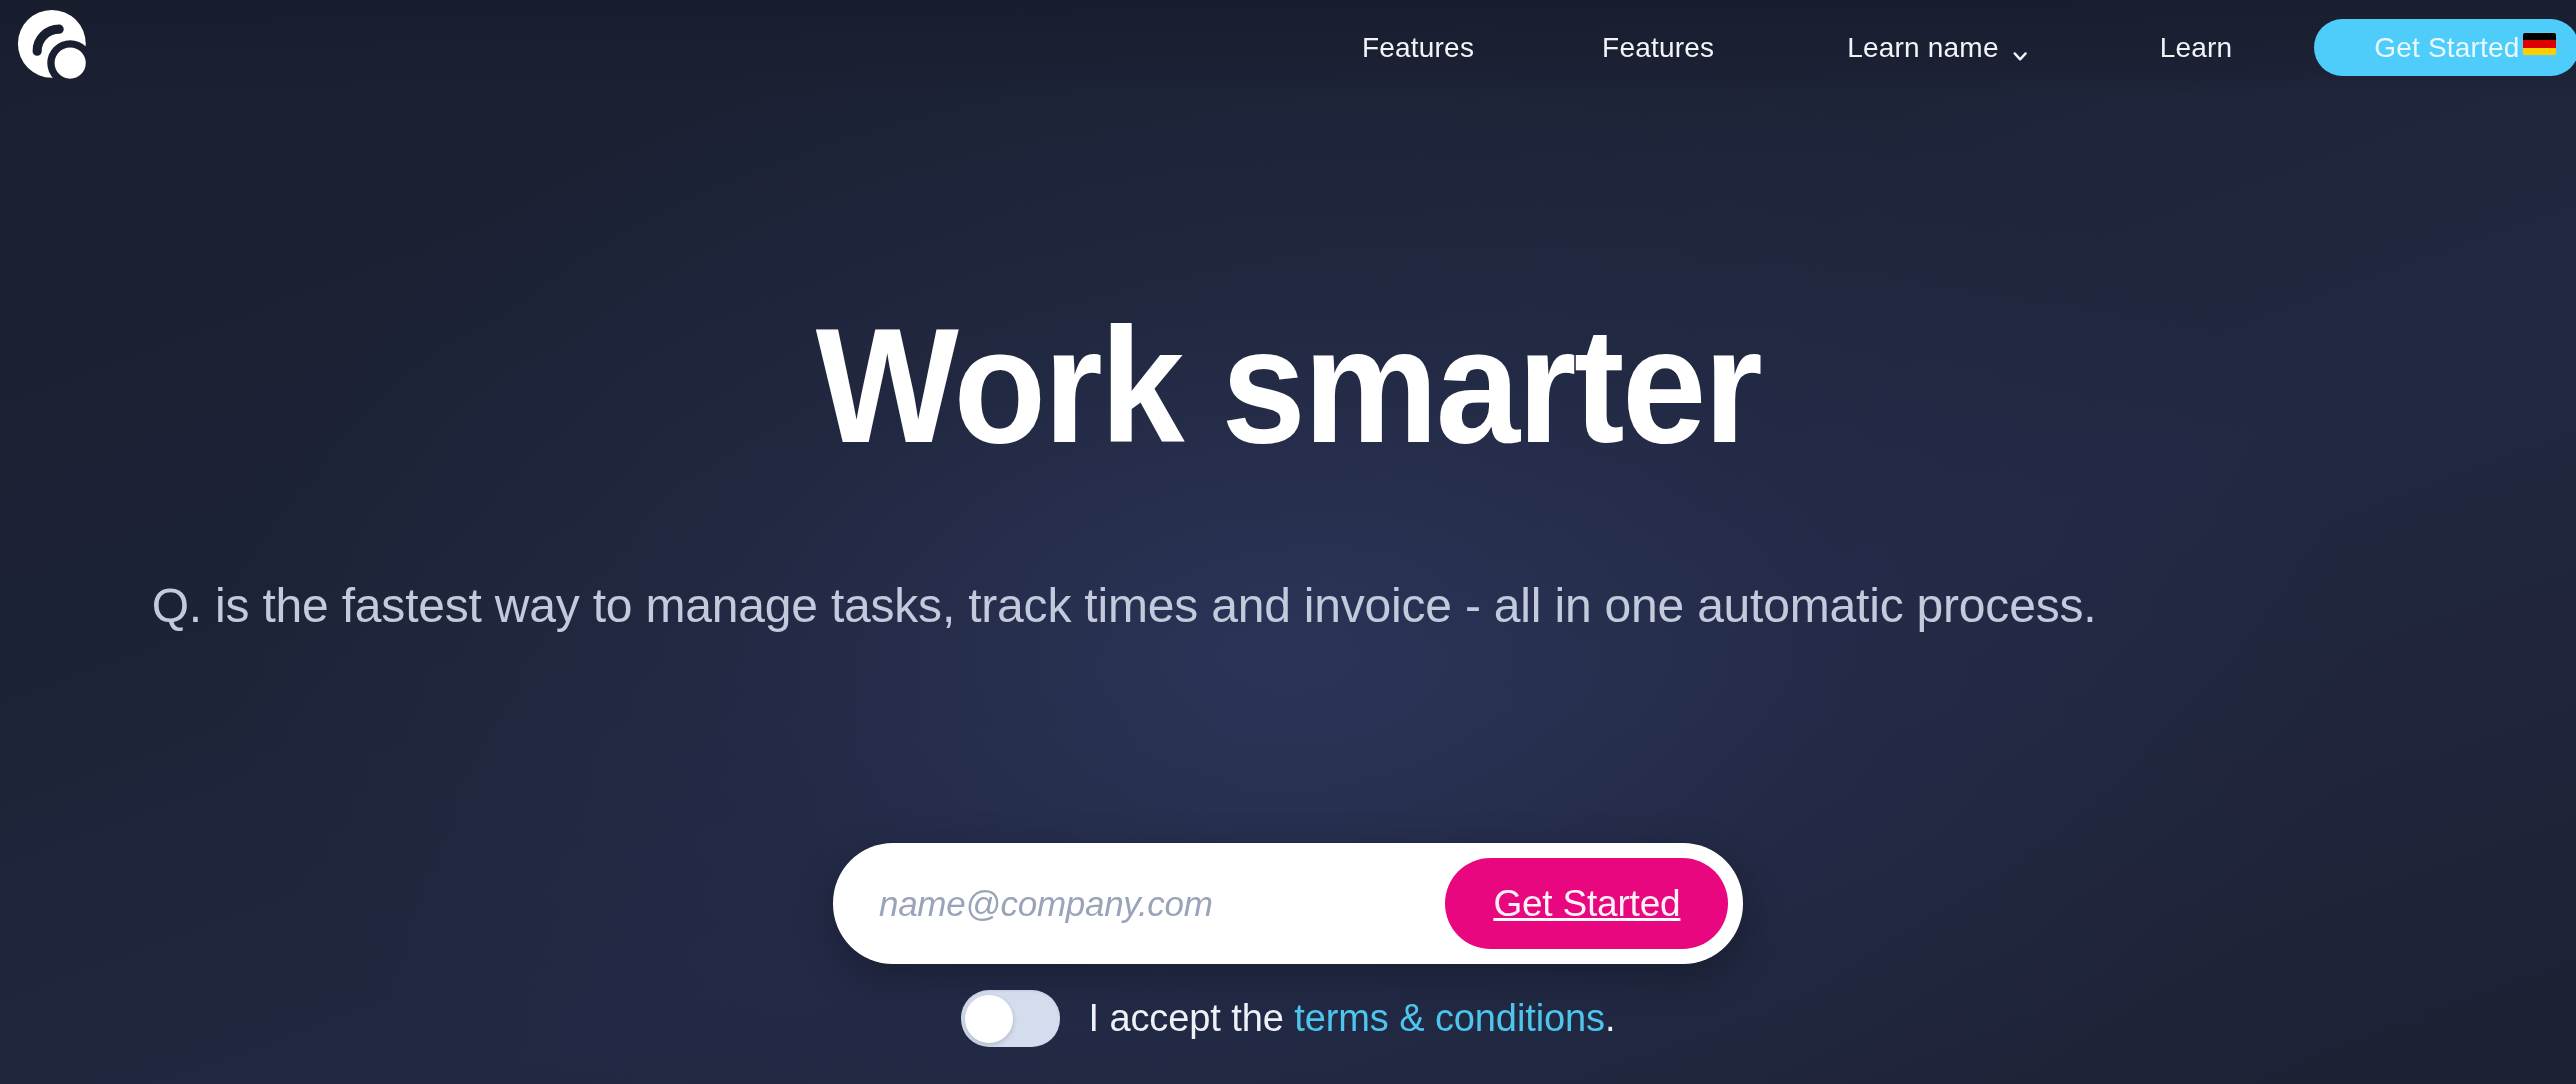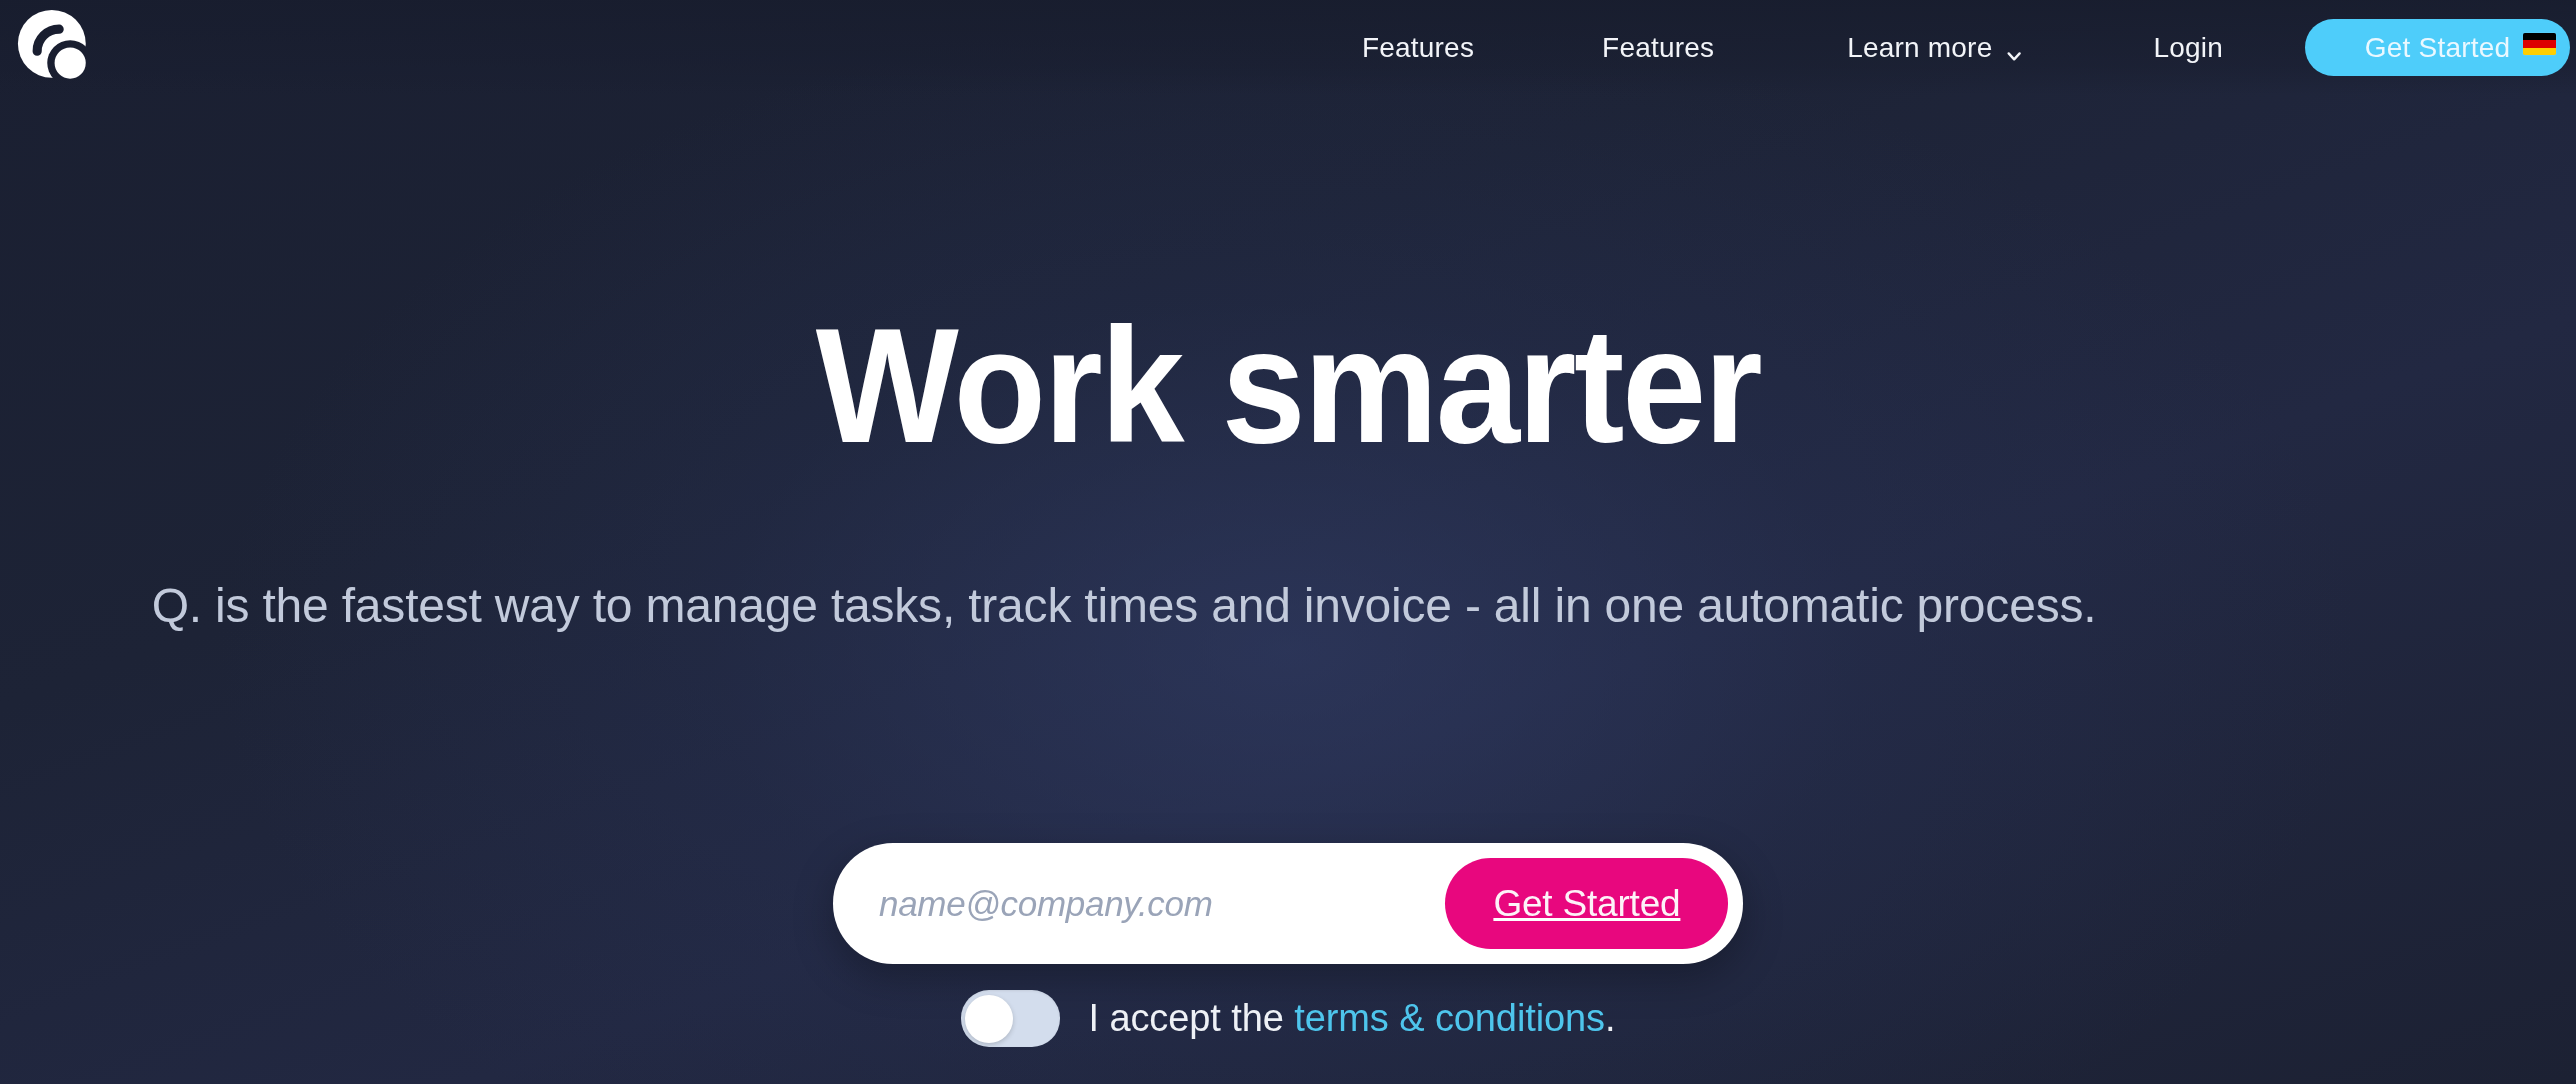--- a/index.html
+++ b/index.html
@@ -275,30 +275,30 @@
     <nav class="nav">
       <a class="nav-link nav-item-features" href="#">
         <span>Features</span>
       </a>
 
       <a class="nav-link nav-item-pricing" href="#">
         <span>Features</span>
       </a>
 
       <a class="nav-link nav-item-learn" href="#">
-        <span>Learn more</span>
+        <span>Learn name</span>
         <span class="chevron">
           <svg width="18.3" height="18.3" viewBox="0 0 20 20" xmlns="http://www.w3.org/2000/svg" aria-hidden="true">
             <path d="M4 7 L10 13.5 L16 7" fill="none" stroke="#f2f4f8" stroke-width="2.6" stroke-linecap="round" stroke-linejoin="round"></path>
           </svg>
         </span>
       </a>
 
       <a class="nav-link nav-item-login" href="#">
-        <span>Login</span>
+        <span>Learn</span>
       </a>
 
       <button class="btn-nav-cta">Get Started</button>
     </nav>
 
     <div class="flag" title="Deutsch">
       <span style="background:#000000"></span>
       <span style="background:#dd0000"></span>
       <span style="background:#ffce00"></span>
     </div>

